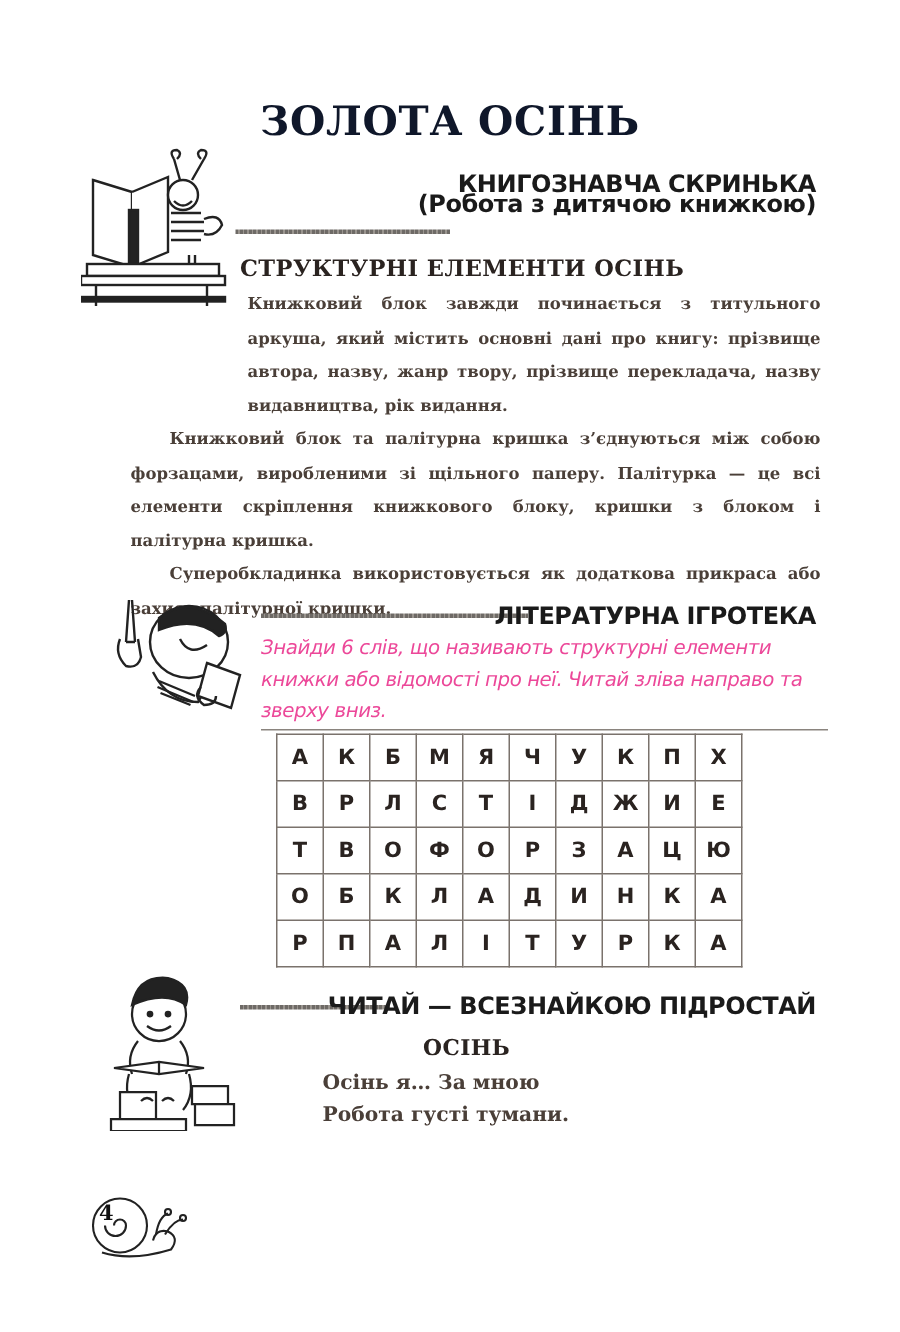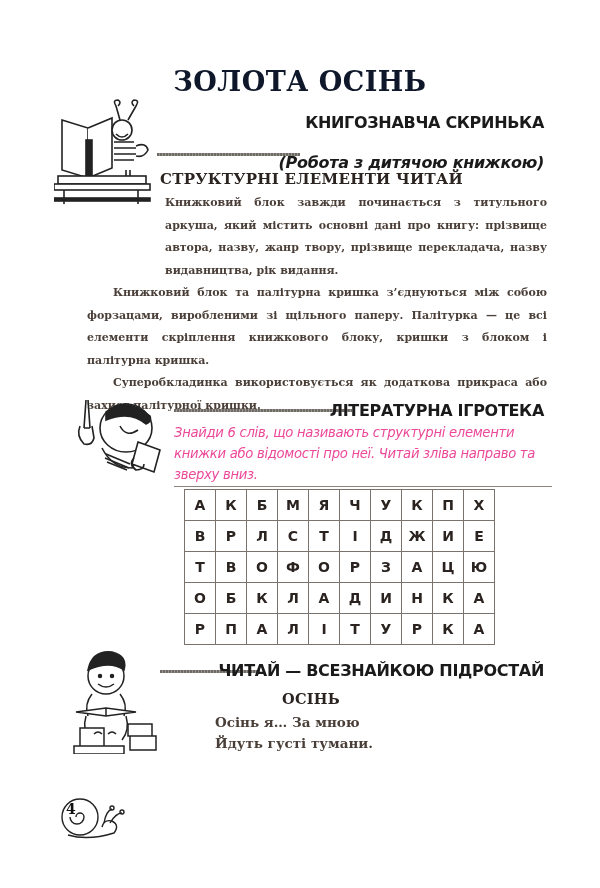--- a/index.html
+++ b/index.html
@@ -51,23 +51,23 @@
     <path d="M82 48 q10 -4 12 4 q-4 8 -12 6"></path>
     <rect x="4" y="78" width="88" height="8" fill="#fff"></rect>
     <rect x="0" y="86" width="96" height="6" fill="#fff"></rect>
     <path d="M10 92 v14 M84 92 v14 M72 78 v-6 M76 78 v-6"></path>
     <rect x="0" y="100" width="96" height="3" fill="#222"></rect>
   </g>
 </svg>
 
 <div class="abs sec-head" style="right:56px; top:113px;">КНИГОЗНАВЧА СКРИНЬКА</div>
 <div class="abs rule" style="left:157px; top:153px; width:143px;"></div>
-<div class="abs sec-head" style="right:56px; top:153px; font-weight:bold;font-style:italic;">(Робота з дитячою книжкою)</div>
+<div class="abs sec-head" style="right:56px; top:126px; font-weight:bold;">(Робота з дитячою книжкою)</div>
 
-<div class="abs serif-head" style="left:160px; top:170px;">СТРУКТУРНІ ЕЛЕМЕНТИ ЧИТАЙ</div>
+<div class="abs serif-head" style="left:160px; top:170px;">СТРУКТУРНІ ЕЛЕМЕНТИ ОСІНЬ</div>
 
 <div class="abs body-text" style="left:87px; top:192px; width:460px;">
   <p class="first" style="padding-left:78px; text-indent:0;">Книжковий блок завжди починається з титульного аркуша, який містить основні дані про книгу: прізвище автора, назву, жанр твору, прізвище перекладача, назву видавництва, рік видання.</p>
   <p>Книжковий блок та палітурна кришка з’єднуються між собою форзацами, виробленими зі щільного паперу. Палітурка — це всі елементи скріплення книжкового блоку, кришки з блоком і палітурна кришка.</p>
   <p>Суперобкладинка використовується як додаткова прикраса або захист палітурної кришки.</p>
 </div>
 
 <svg class="abs" style="left:72px; top:398px;" width="100" height="80" viewBox="0 0 100 80">
   <g fill="none" stroke="#222" stroke-width="1.6">
     <path d="M14 2 L12 30 M16 2 L18 30 M12 30 L18 30"></path>
@@ -170,21 +170,21 @@
   </g>
 </svg>
 
 <div class="abs rule" style="left:160px; top:670px; width:100px;"></div>
 <div class="abs sec-head" style="right:56px; top:661px;">ЧИТАЙ — ВСЕЗНАЙКОЮ ПІДРОСТАЙ</div>
 
 <div class="abs serif-head" style="left:282px; top:690px; font-size:14.5px;">ОСІНЬ</div>
 
 <div class="abs poem" style="left:215px; top:712px;">
   <div>Осінь я… За мною</div>
-  <div>Йдуть густі тумани.</div>
+  <div>Робота густі тумани.</div>
 </div>
 
 <svg class="abs" style="left:60px; top:795px;" width="70" height="50" viewBox="0 0 70 50">
   <g fill="none" stroke="#222" stroke-width="1.4">
     <circle cx="20" cy="22" r="18" fill="#fff"></circle>
     <path d="M20 22 m-4 0 a4 4 0 1 1 8 0 a7 7 0 1 1 -14 0"></path>
     <path d="M8 40 q20 6 46 -2 q6 -8 -2 -12 q-8 -2 -10 6"></path>
     <path d="M44 28 q2 -12 8 -14 M50 28 q6 -10 12 -10"></path>
     <circle cx="52" cy="13" r="2"></circle>
     <circle cx="62" cy="17" r="2"></circle>

